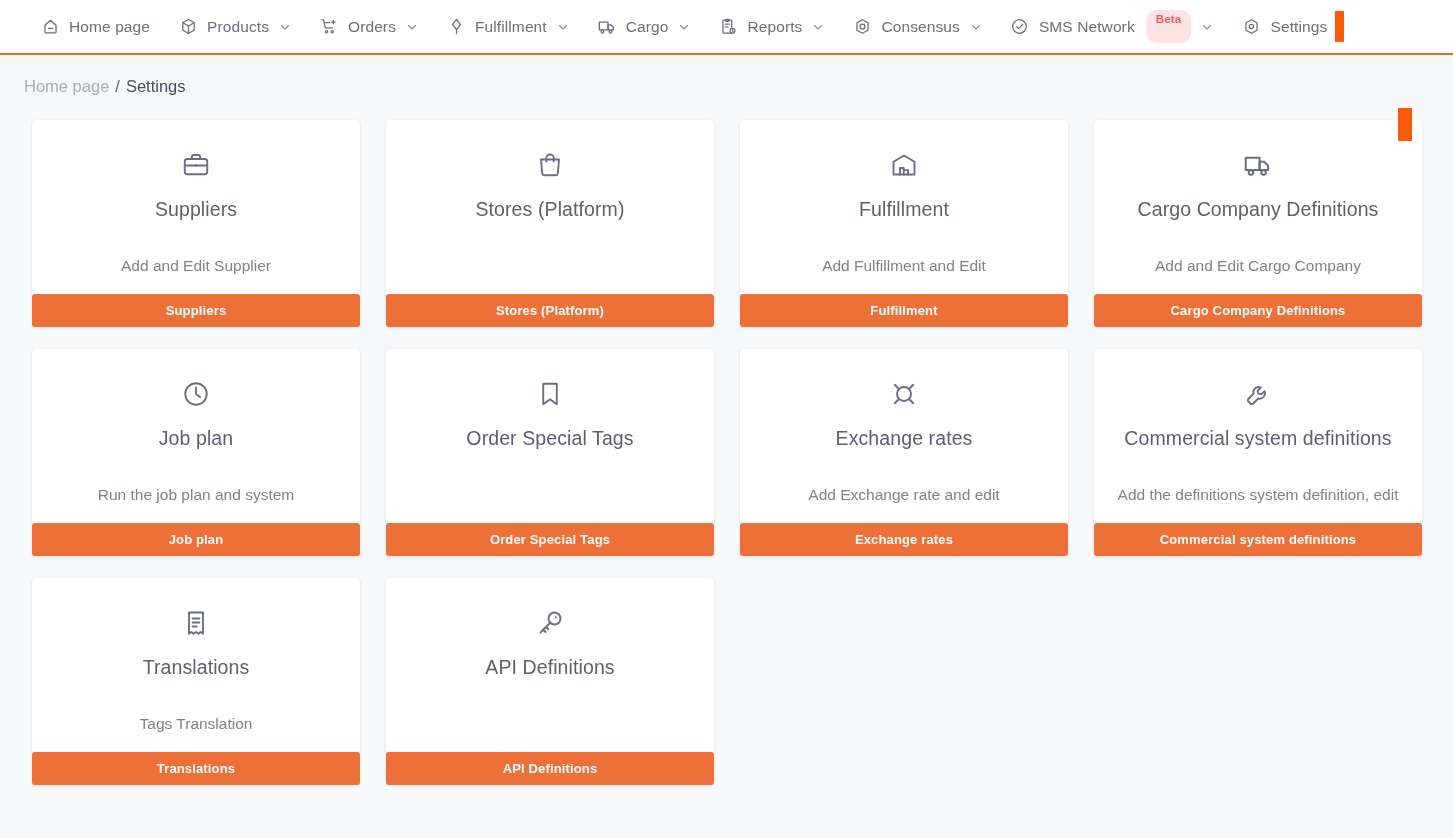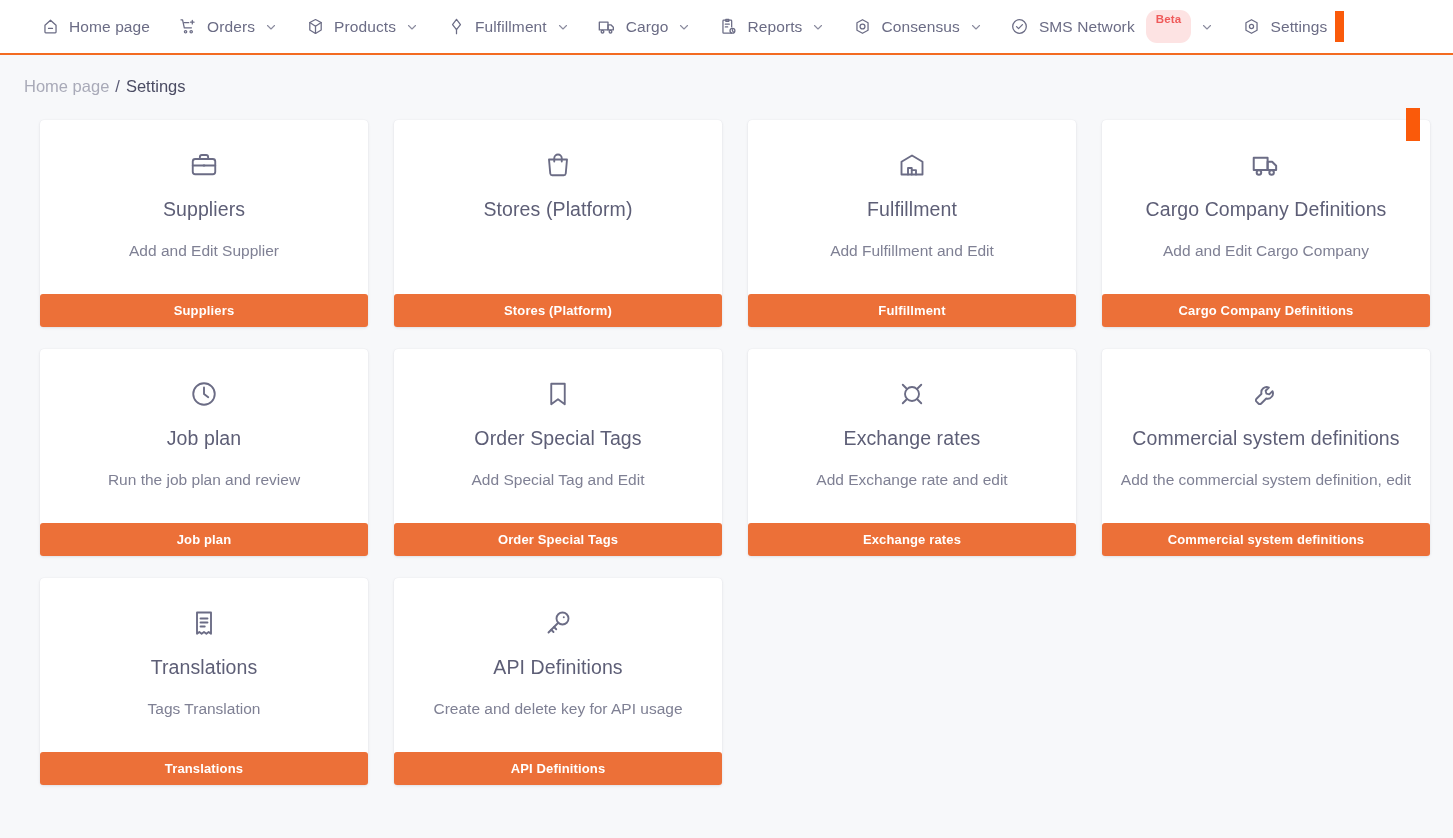--- a/index.html
+++ b/index.html
@@ -87,21 +87,21 @@
   .breadcrumb .crumb-link { color: #a9aab8; cursor: pointer; }
   .breadcrumb .crumb-sep { color: #5a5b75; }
   .breadcrumb .crumb-current { color: #4b4c63; }
 
   
   .grid {
     display: grid;
     grid-template-columns: repeat(4, 328px);
     column-gap: 26px;
     row-gap: 22px;
-    padding: 24px 24px 0 40px;
+    padding: 24px 24px 0 32px;
   }
   .card {
     position: relative;
     background: #ffffff;
     border-radius: 4px;
     box-shadow: 0 1px 3px rgba(30,30,60,.10), 0 0 1px rgba(30,30,60,.10);
     height: 207px;
     display: flex;
     flex-direction: column;
     overflow: visible;
@@ -120,21 +120,21 @@
     color: #6b6c85;
   }
   .card-title {
     margin-top: 14px;
     font-size: 19.5px;
     color: #5d5e76;
     line-height: 1.15;
     letter-spacing: .1px;
   }
   .card-desc {
-    margin-top: 19px;
+    margin-top: 34px;
     font-size: 15.5px;
     color: #7f8094;
     line-height: 1.5;
   }
   .card-action {
     background: #ec7038;
     color: #ffffff;
     font-size: 13px;
     font-weight: 700;
     text-align: center;
@@ -164,53 +164,53 @@
         <path d="M5 10.5 12 4l7 6.5V19a1 1 0 0 1-1 1H6a1 1 0 0 1-1-1z"></path>
         <path d="M9.5 14.5h5"></path>
       </svg>
     </span>
     <span class="nav-label">Home page</span>
   </div>
 
   <div class="nav-item">
     <span class="nav-icon">
       <svg width="19" height="19" viewBox="0 0 24 24" fill="none" stroke="currentColor" stroke-width="1.6" stroke-linecap="round" stroke-linejoin="round">
+        <path d="M12 3.2 19.2 7v9.4L12 20.8 4.8 16.4V7z"></path>
+        <path d="M12 11.6 19.2 7M12 11.6V20.8M12 11.6 4.8 7"></path>
+      </svg>
+    </span>
+    <span class="nav-label">Products</span>
+    <span class="nav-caret">
+      <svg width="12" height="12" viewBox="0 0 24 24" fill="none" stroke="currentColor" stroke-width="2.2" stroke-linecap="round" stroke-linejoin="round">
+          <path d="m5 9 7 7 7-7"></path>
+        </svg>
+    </span>
+  </div>
+
+  <div class="nav-item">
+    <span class="nav-icon">
+      <svg width="19" height="19" viewBox="0 0 24 24" fill="none" stroke="currentColor" stroke-width="1.6" stroke-linecap="round" stroke-linejoin="round">
         <path d="M2.5 3.5h2l2.2 10.2h9"></path>
         <path d="M6.3 7.2h6"></path>
         <path d="M16.8 4.3v4.4M14.6 6.5H19"></path>
         <circle cx="8.3" cy="18.6" r="1.5"></circle>
         <circle cx="15.4" cy="18.6" r="1.5"></circle>
       </svg>
     </span>
     <span class="nav-label">Orders</span>
     <span class="nav-caret">
       <svg width="12" height="12" viewBox="0 0 24 24" fill="none" stroke="currentColor" stroke-width="2.2" stroke-linecap="round" stroke-linejoin="round">
           <path d="m5 9 7 7 7-7"></path>
         </svg>
     </span>
   </div>
 
   <div class="nav-item">
     <span class="nav-icon">
       <svg width="19" height="19" viewBox="0 0 24 24" fill="none" stroke="currentColor" stroke-width="1.6" stroke-linecap="round" stroke-linejoin="round">
-        <path d="M12 3.2 19.2 7v9.4L12 20.8 4.8 16.4V7z"></path>
-        <path d="M12 11.6 19.2 7M12 11.6V20.8M12 11.6 4.8 7"></path>
-      </svg>
-    </span>
-    <span class="nav-label">Products</span>
-    <span class="nav-caret">
-      <svg width="12" height="12" viewBox="0 0 24 24" fill="none" stroke="currentColor" stroke-width="2.2" stroke-linecap="round" stroke-linejoin="round">
-          <path d="m5 9 7 7 7-7"></path>
-        </svg>
-    </span>
-  </div>
-
-  <div class="nav-item">
-    <span class="nav-icon">
-      <svg width="19" height="19" viewBox="0 0 24 24" fill="none" stroke="currentColor" stroke-width="1.6" stroke-linecap="round" stroke-linejoin="round">
         <path d="M12 3 17 9.5 12 16 7 9.5z"></path>
         <path d="M12 16v5"></path>
       </svg>
     </span>
     <span class="nav-label">Fulfillment</span>
     <span class="nav-caret">
       <svg width="12" height="12" viewBox="0 0 24 24" fill="none" stroke="currentColor" stroke-width="2.2" stroke-linecap="round" stroke-linejoin="round">
           <path d="m5 9 7 7 7-7"></path>
         </svg>
     </span>
@@ -366,34 +366,33 @@
 
   <div class="card">
     <div class="card-body">
       <div class="card-icon">
         <svg width="30" height="30" viewBox="0 0 24 24" fill="none" stroke="currentColor" stroke-width="1.5" stroke-linecap="round" stroke-linejoin="round">
           <circle cx="12" cy="12" r="8.6"></circle>
           <path d="M12 6.8V12l3.4 2.6"></path>
         </svg>
       </div>
       <div class="card-title">Job plan</div>
-      <div class="card-desc">Run the job plan and review</div>
+      <div class="card-desc">Run the job plan and system</div>
     </div>
     <div class="card-action">Job plan</div>
   </div>
 
   <div class="card">
     <div class="card-body">
       <div class="card-icon">
         <svg width="30" height="30" viewBox="0 0 24 24" fill="none" stroke="currentColor" stroke-width="1.5" stroke-linecap="round" stroke-linejoin="round">
           <path d="M6.6 3.8h10.8v16.4L12 16.2l-5.4 4z"></path>
         </svg>
       </div>
       <div class="card-title">Order Special Tags</div>
-      <div class="card-desc">Add Special Tag and Edit</div>
     </div>
     <div class="card-action">Order Special Tags</div>
   </div>
 
   <div class="card">
     <div class="card-body">
       <div class="card-icon">
         <svg width="30" height="30" viewBox="0 0 24 24" fill="none" stroke="currentColor" stroke-width="1.5" stroke-linecap="round" stroke-linejoin="round">
           <circle cx="12" cy="12" r="5.6"></circle>
           <path d="M16 8 19.4 4.6M8 8 4.6 4.6M16 16l3.4 3.4M8 16l-3.4 3.4"></path>
@@ -406,21 +405,21 @@
   </div>
 
   <div class="card">
     <div class="card-body">
       <div class="card-icon">
         <svg width="30" height="30" viewBox="0 0 24 24" fill="none" stroke="currentColor" stroke-width="1.5" stroke-linecap="round" stroke-linejoin="round">
           <path d="M14.3 6.8a4.3 4.3 0 0 0-5.9 5l-4 4a1.6 1.6 0 0 0 0 2.3l1.5 1.5a1.6 1.6 0 0 0 2.3 0l4-4a4.3 4.3 0 0 0 5-5.9l-2.6 2.6-2.3-.6-.6-2.3z"></path>
         </svg>
       </div>
       <div class="card-title">Commercial system definitions</div>
-      <div class="card-desc">Add the commercial system definition, edit</div>
+      <div class="card-desc">Add the definitions system definition, edit</div>
     </div>
     <div class="card-action">Commercial system definitions</div>
   </div>
 
   <div class="card">
     <div class="card-body">
       <div class="card-icon">
         <svg width="30" height="30" viewBox="0 0 24 24" fill="none" stroke="currentColor" stroke-width="1.5" stroke-linecap="round" stroke-linejoin="round">
           <path d="M6.4 3.6h11.2v17l-1.9-1.4-1.8 1.4-1.9-1.4-1.9 1.4-1.8-1.4-1.9 1.4z"></path>
           <path d="M9.2 8.4h5.6M9.2 11.6h5.6M9.2 14.8h3.4"></path>
@@ -436,21 +435,20 @@
     <div class="card-body">
       <div class="card-icon">
         <svg width="30" height="30" viewBox="0 0 24 24" fill="none" stroke="currentColor" stroke-width="1.5" stroke-linecap="round" stroke-linejoin="round">
           <circle cx="15.6" cy="8.4" r="4.8"></circle>
           <path d="M12.2 11.8 4.4 19.6"></path>
           <path d="M6.6 17.4 8.4 19.2M8.8 15.2l1.8 1.8"></path>
           <path d="M16.6 7.4h.05"></path>
         </svg>
       </div>
       <div class="card-title">API Definitions</div>
-      <div class="card-desc">Create and delete key for API usage</div>
     </div>
     <div class="card-action">API Definitions</div>
   </div>
 
   <div class="card cell-empty"></div>
   <div class="card cell-empty"></div>
 
 </div>
 
 </body></html>

